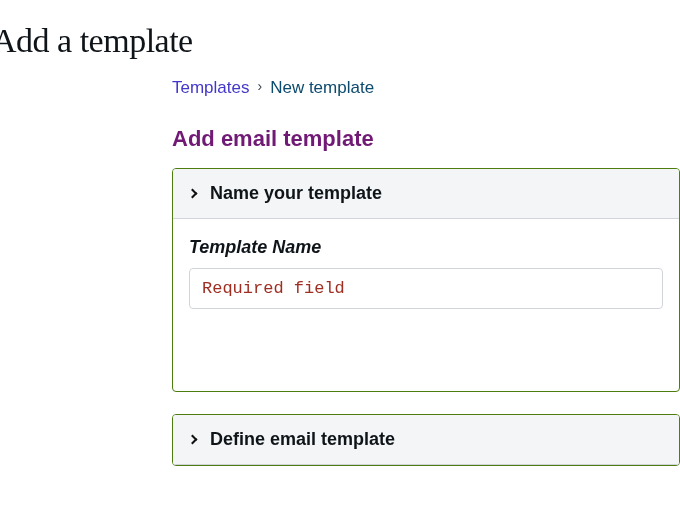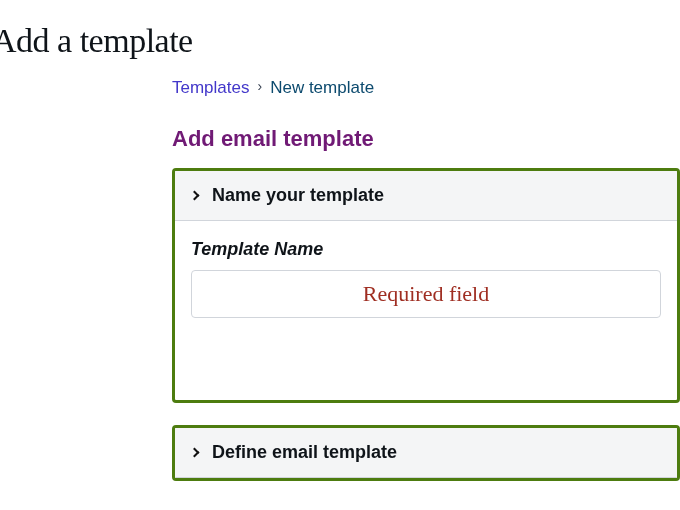--- a/index.html
+++ b/index.html
@@ -46,21 +46,21 @@
       color: #0c4a6e;
     }
     .section-title {
       margin-top: 28px;
       font-size: 22px;
       font-weight: 700;
       color: #701a75;
     }
     .card {
       margin-top: 16px;
-      border: 3px solid #4d7c0f;
+      border: 1px solid #4d7c0f;
       border-radius: 4px;
       background: #fff;
       overflow: hidden;
     }
     .card-header {
       background: #f4f5f6;
       border-bottom: 1px solid #d1d5db;
       padding: 14px 16px;
       display: flex;
       align-items: center;
@@ -87,25 +87,24 @@
       font-weight: 700;
       color: #0f1419;
       margin-bottom: 10px;
       font-style: italic;
     }
     .text-input {
       width: 100%;
       border: 1px solid #d1d5db;
       border-radius: 4px;
       padding: 10px 12px;
-      font-size: 22px;
-      font-family: Liberation Serif, serif;
+      font-size: 17px;
+      font-family: Liberation Mono, monospace;
       color: #0f1419;
       outline: none;
-      text-align: center;
     }
     .text-input::placeholder {
       color: #9f2e22;
     }
     .card-body-spacer {
       height: 62px;
     }
     .card-2 {
       margin-top: 22px;
     }

